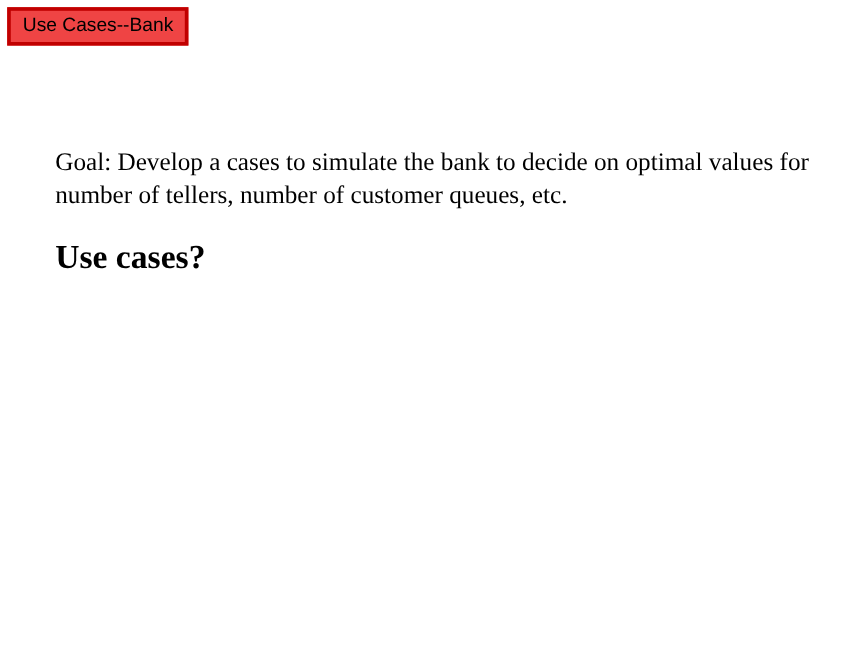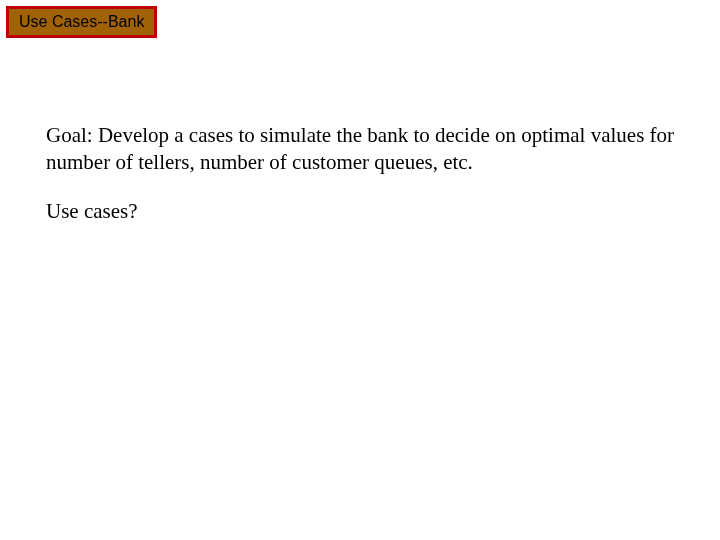--- a/index.html
+++ b/index.html
@@ -9,21 +9,21 @@
       background: #ffffff;
       font-family: Arial, Helvetica, sans-serif;
       position: relative;
     }
     .title-box {
       position: absolute;
       top: 6px;
       left: 6px;
       border: 3px solid #c00000;
       padding: 4px 10px;
-      background: #a16207;
+      background: #ef4444;
     }
     .title-box span {
       font-size: 16px;
       color: #000000;
       font-weight: normal;
     }
     .content {
       position: absolute;
       top: 122px;
       left: 46px;
@@ -31,22 +31,23 @@
     }
     .goal {
       font-family: "Times New Roman", Times, serif;
       font-size: 21px;
       color: #000000;
       line-height: 1.3;
       margin-bottom: 22px;
     }
     .question {
       font-family: "Times New Roman", Times, serif;
-      font-size: 21px;
+      font-size: 28px;
       color: #000000;
+      font-weight: bold;
     }
   </style>
 </head>
 <body>
 
 <div class="title-box">
   <span>Use Cases--Bank</span>
 </div>
 
 <div class="content">

